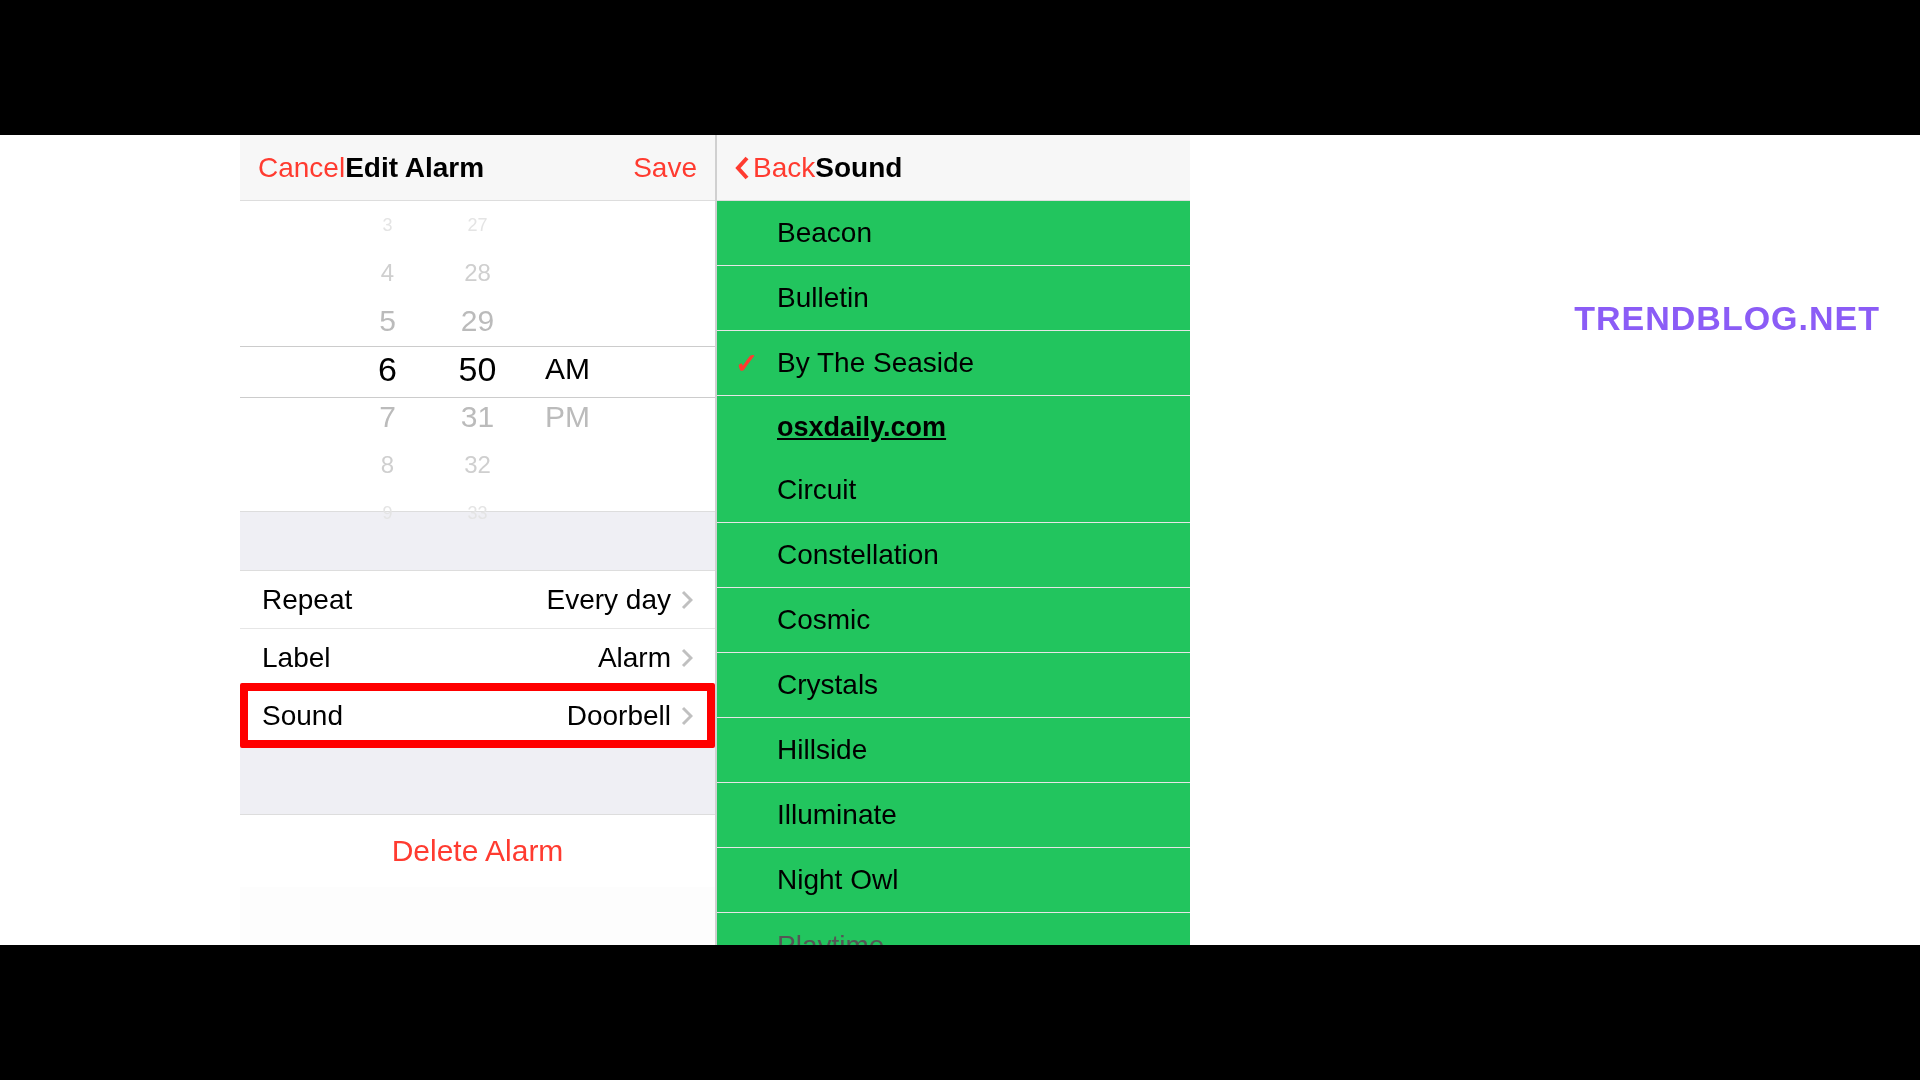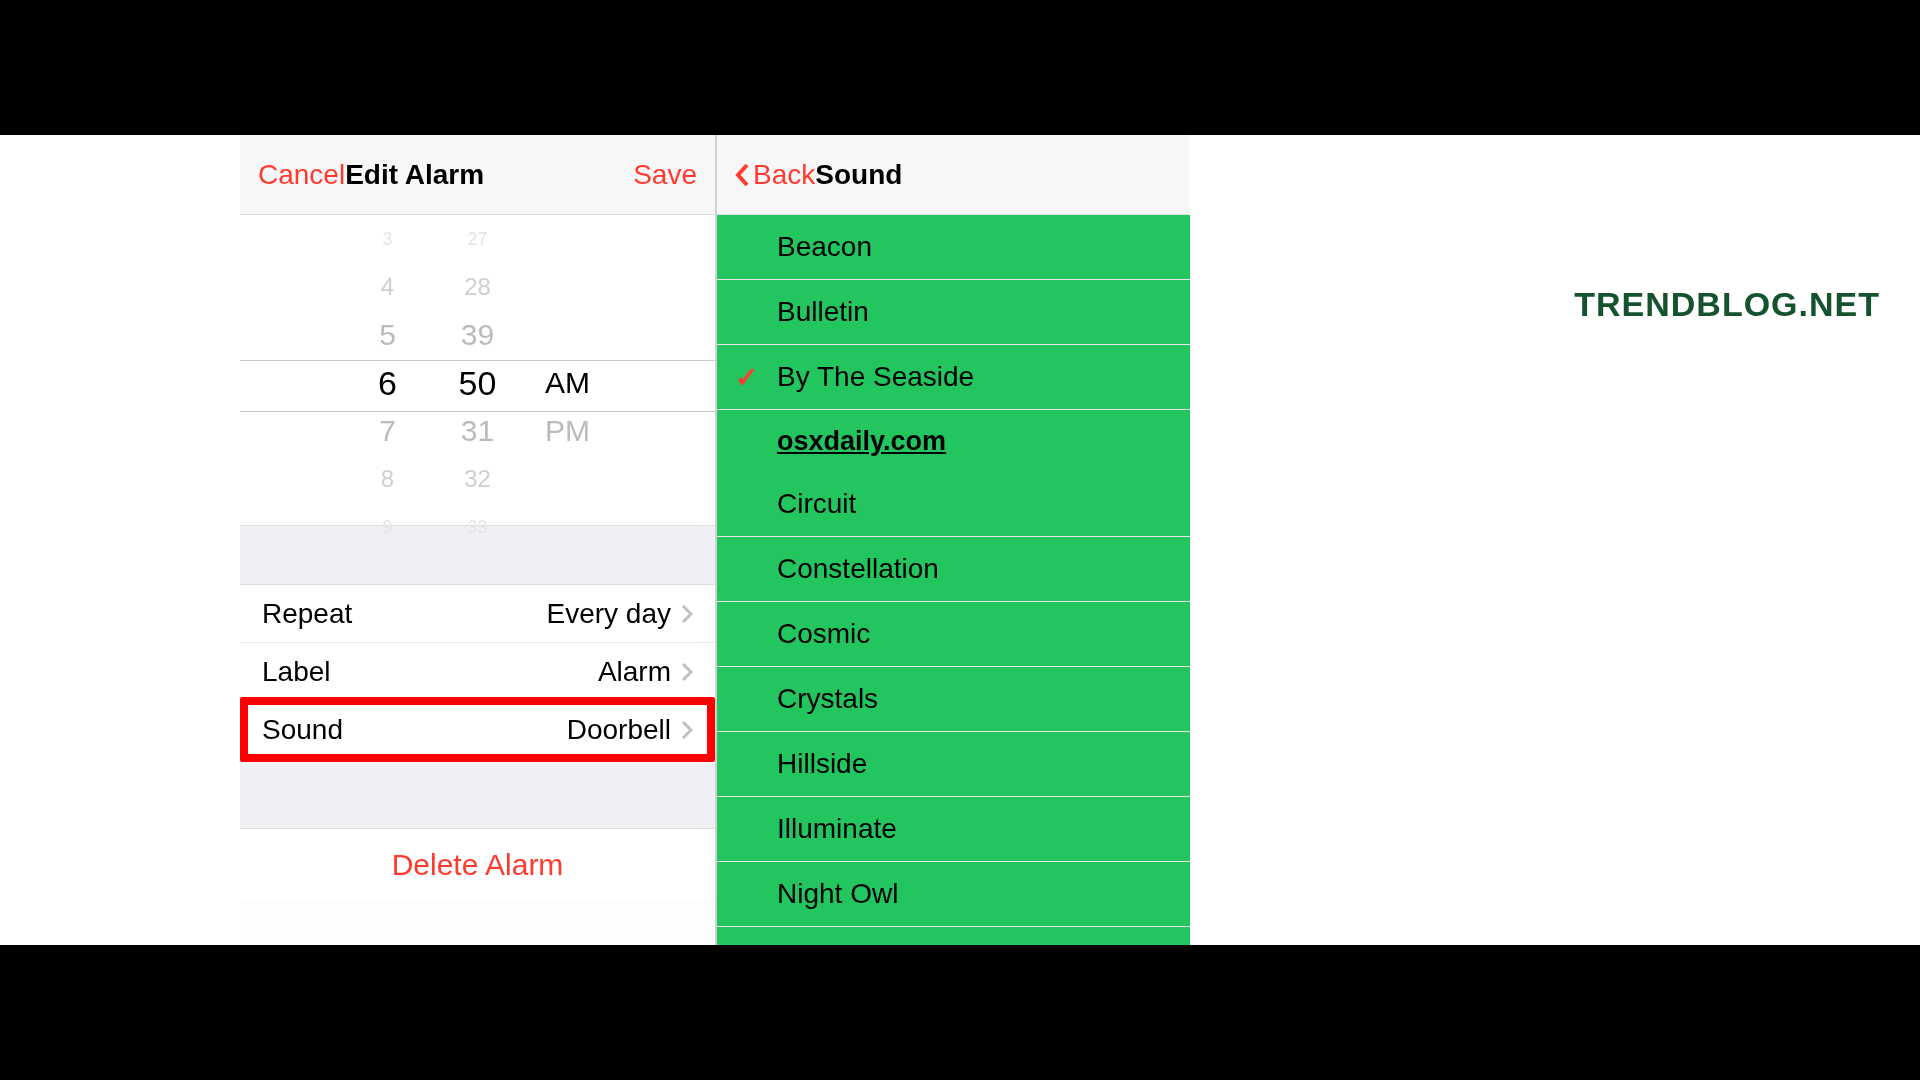--- a/index.html
+++ b/index.html
@@ -2,25 +2,25 @@
 <html><head>
 <meta charset="utf-8">
 <style>
   * { box-sizing: border-box; margin: 0; padding: 0; }
   html, body { width: 1920px; height: 1080px; font-family: -apple-system, "Helvetica Neue", Helvetica, Arial, sans-serif; background: #fff; overflow: hidden; }
   .stage { position: relative; width: 1920px; height: 1080px; }
   .letterbox-top, .letterbox-bottom { position: absolute; left: 0; right: 0; height: 135px; background: #000; }
   .letterbox-top { top: 0; }
   .letterbox-bottom { bottom: 0; }
   .content-band { position: absolute; top: 135px; left: 0; right: 0; bottom: 135px; background: #fff; }
-  .watermark { position: absolute; top: 150px; right: 40px; font-weight: 700; font-size: 34px; letter-spacing: 1px; color: #14532d; margin-left: 12px; }
+  .watermark { position: absolute; top: 164px; right: 40px; font-weight: 700; font-size: 34px; letter-spacing: 1px; color: #8b5cf6; margin-left: 12px; }
   .phones { position: absolute; top: 0; bottom: 0; left: 240px; width: 950px; display: flex; }
   .phone { width: 475px; height: 100%; background: #fdfdfd; position: relative; overflow: hidden; }
   .phone + .phone { border-left: 2px solid #d0d0d0; }
-  .navbar { height: 80px; background: #f7f7f7; border-bottom: 1px solid #ddd; display: flex; align-items: center; justify-content: space-between; padding: 0 18px; font-size: 28px; }
+  .navbar { height: 66px; background: #f7f7f7; border-bottom: 1px solid #ddd; display: flex; align-items: center; justify-content: space-between; padding: 0 18px; font-size: 28px; }
   .nav-left, .nav-right { color: #ff3b30; font-weight: 400; display: flex; align-items: center; gap: 4px; }
   .nav-title { color: #000; font-weight: 600; flex: 1; text-align: left; }
   .nav-placeholder { width: 90px; }
   .chev-back { width: 14px; height: 24px; }
   .chev-back polyline { fill: none; stroke: #ff3b30; stroke-width: 4; }
   .picker { height: 310px; position: relative; background: #fff; display: flex; justify-content: center; }
   .picker-col { width: 90px; text-align: center; position: relative; }
   .picker-col .row { height: 48px; line-height: 48px; font-size: 30px; color: #bbb; }
   .picker-col .row.sel { color: #000; font-weight: 500; font-size: 34px; }
   .picker-col .row.edge1 { color: #cfcfcf; font-size: 24px; }
@@ -73,21 +73,21 @@
             <div class="row edge1">4</div>
             <div class="row">5</div>
             <div class="row sel">6</div>
             <div class="row">7</div>
             <div class="row edge1">8</div>
             <div class="row edge2">9</div>
           </div>
           <div class="picker-col">
             <div class="row edge2">27</div>
             <div class="row edge1">28</div>
-            <div class="row">39</div>
+            <div class="row">29</div>
             <div class="row sel">50</div>
             <div class="row">31</div>
             <div class="row edge1">32</div>
             <div class="row edge2">33</div>
           </div>
           <div class="picker-col ampm">
             <div class="row edge2"></div>
               <div class="row edge1"></div>
               <div class="row"></div>
             <div class="row sel">AM</div>

